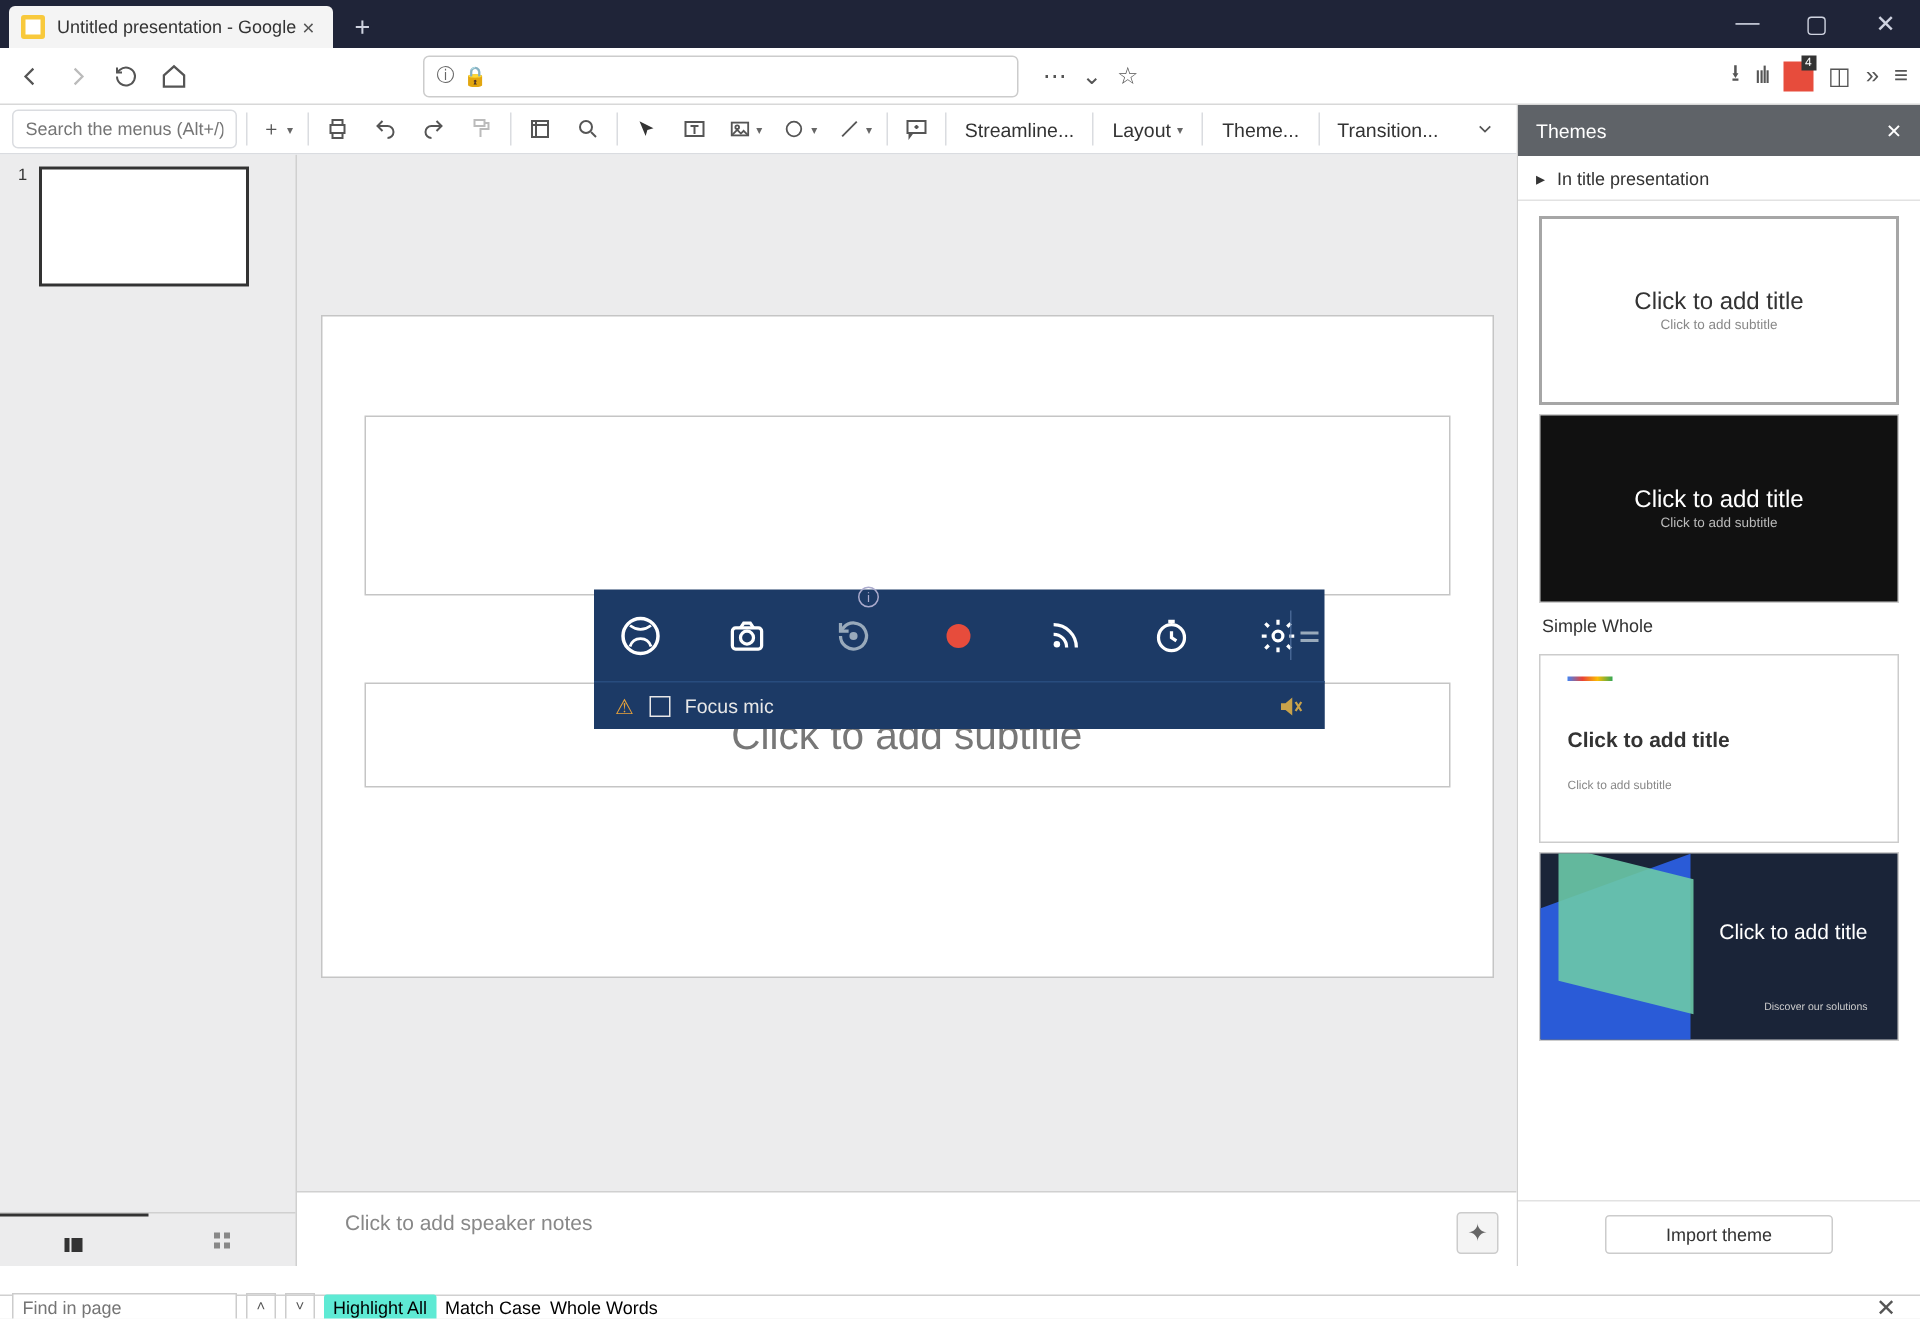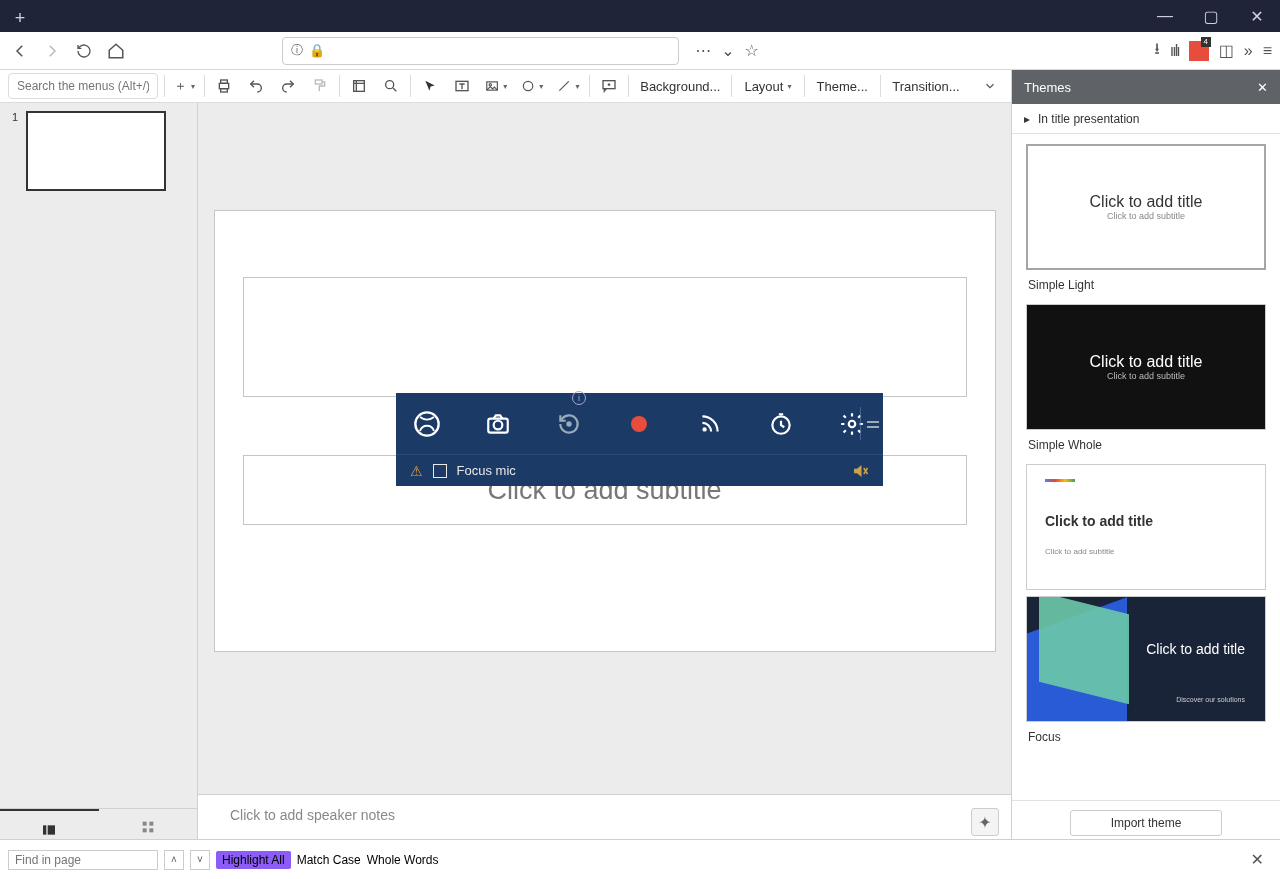--- a/index.html
+++ b/index.html
@@ -86,33 +86,38 @@
   .gamebar-top .divider{ position:absolute; right:22px; top:14px; bottom:14px; width:1px; background:#5a7aa8ad;}
   .gamebar-top .handle { position:absolute; right:4px; top:28px; display:flex; flex-direction:column; gap:3px;}
   .gamebar-top .handle span{ width:12px; height:2px; background:#9ab;}
   .gamebar-top .tip{ position:absolute; left:176px; top:-2px; width:14px; height:14px; border:1.5px solid #aac; border-radius:50%; font-size:9px; color:#aac; display:flex; align-items:center; justify-content:center;}
   .gamebar-bot { height:32px; background:#1c3a66; display:flex; align-items:center; padding:0 14px; gap:10px; color:#e8e8e8; font-size:13px; border-top:1px solid #284c7e;}
   .gamebar-bot .warn{ color:#e8a23a; font-size:14px;}
   .gamebar-bot .chk{ width:14px; height:14px; border:1.5px solid #e8e8e8;}
   .gamebar-bot .mute{ margin-left:auto; color:#a8c; font-size:14px;}
 
   
-  .findbar { position:absolute; left:0; right:0; bottom:0; height:40px; border-top:1px solid #d0d0d0; display:flex; align-items:center; padding:0 8px; gap:6px; font-size:12px; background:#fff;}
+  .findbar { position:absolute; left:0; right:0; bottom:0; height:16px; border-top:1px solid #d0d0d0; display:flex; align-items:center; padding:0 8px; gap:6px; font-size:12px; background:#fff;}
   .findbox { width:150px; height:20px; border:1px solid #ccc; padding:0 6px; font-size:12px; color:#888;}
   .findbtn { width:20px; height:20px; border:1px solid #ccc; display:flex; align-items:center; justify-content:center; font-size:10px; color:#555;}
-  .highlight { background:#8b5cf6; padding:2px 6px; border-radius:2px;}
+  .highlight { background:#5eead4; padding:2px 6px; border-radius:2px;}
   .findopt span:first-letter{ text-decoration:underline; }
   .findclose{ margin-left:auto; font-size:16px; color:#555; padding:0 8px;}
 
   svg { display:block; }
 </style>
 </head>
 <body>
 
 <div class="titlebar">
+  <div class="tab">
+    <span class="favicon"></span>
+    <span>Untitled presentation - Google</span>
+    <span class="close">×</span>
+  </div>
   <div class="newtab">+</div>
   <div class="winctrl">
     <div>—</div>
     <div>▢</div>
     <div>✕</div>
   </div>
 </div>
 
 <div class="navbar">
   <div class="navbtn">
@@ -233,21 +238,21 @@
     </div>
     <div class="tsep"></div>
     <div class="tbtn">
       <svg width="16" height="16" viewBox="0 0 24 24" fill="none" stroke="#555" stroke-width="2">
           <rect x="3" y="4" width="18" height="12"></rect>
           <path d="M8 16l-3 4v-4"></path>
           <path d="M12 8v4M10 10h4"></path>
         </svg>
     </div>
     <div class="tsep"></div>
-    <div class="tbtn text">Background...</div>
+    <div class="tbtn text">Streamline...</div>
     <div class="tsep"></div>
     <div class="tbtn text drop">Layout</div>
     <div class="tsep"></div>
     <div class="tbtn text">Theme...</div>
     <div class="tsep"></div>
     <div class="tbtn text">Transition...</div>
     <div style="flex:1"></div>
     <div class="tbtn">
       <svg width="14" height="14" viewBox="0 0 24 24" fill="none" stroke="#555" stroke-width="2">
           <path d="M6 9l6 6 6-6"></path>
@@ -302,39 +307,37 @@
     </div>
     <div class="right-sub">
       <span>▸</span>
       <span>In title presentation</span>
     </div>
     <div class="themes-list">
       <div class="theme-card selected">
         <span class="theme-title">Click to add title</span>
         <span class="theme-sub">Click to add subtitle</span>
       </div>
-      <div class="theme-name">Simple Light</div>
 
       <div class="theme-card dark">
         <span class="theme-title">Click to add title</span>
         <span class="theme-sub">Click to add subtitle</span>
       </div>
       <div class="theme-name">Simple Whole</div>
 
       <div class="theme-card streamline">
         <div class="bar"></div>
         <span class="theme-title">Click to add title</span>
         <span class="theme-sub">Click to add subtitle</span>
       </div>
 
       <div class="theme-card focus">
         <span class="ft">Click to add title</span>
         <span class="fs">Discover our solutions</span>
       </div>
-      <div class="theme-name">Focus</div>
 
     </div>
     <div class="import">
       <div class="import-btn">Import theme</div>
     </div>
   </div>
 
 </div>
 
 <div class="gamebar">

